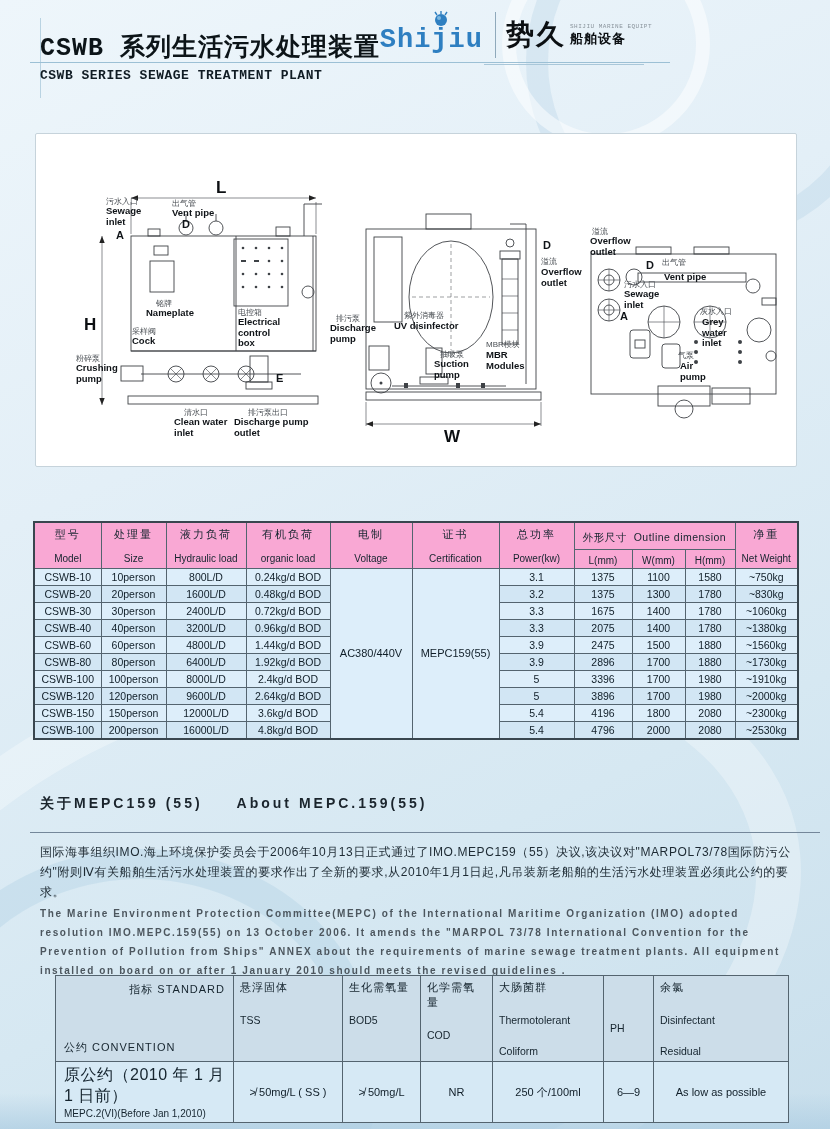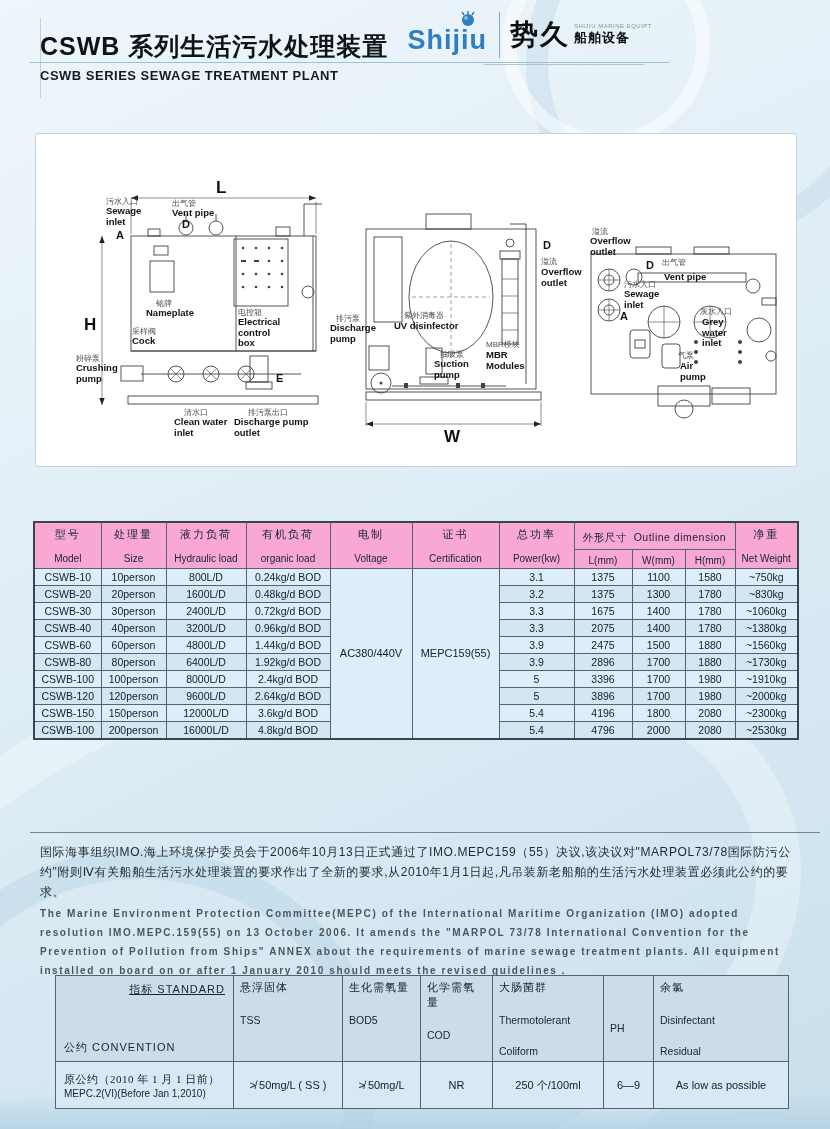--- a/index.html
+++ b/index.html
@@ -12,21 +12,21 @@
   .swirl2{top:-60px;right:120px;width:180px;height:180px;border-radius:50%;
     border:14px solid rgba(255,255,255,0.5);}
   .swirl3{top:640px;left:-180px;width:900px;height:520px;border-radius:50%;
     border:45px solid rgba(255,255,255,0.30);transform:rotate(-14deg);}
   .swirl4{bottom:-160px;left:-100px;width:420px;height:380px;border-radius:50%;
     border:30px solid rgba(173,205,226,0.35);}
   .footband{position:absolute;left:0;right:0;bottom:0;height:36px;z-index:0;
     background:linear-gradient(to bottom,rgba(190,216,232,0) 0%,rgba(176,207,227,0.8) 100%);}
 
   
-  .header{position:absolute;left:0;top:0;width:674px;height:118px;z-index:2;}
+  .header{position:absolute;left:0;top:0;width:674px;height:118px;z-index:2;font-family:Liberation Mono, monospace;}
   .hdr-vline{position:absolute;left:40px;top:18px;width:1px;height:80px;background:#b9d3e2;}
   .title-cn{position:absolute;left:40px;top:30px;font-size:25px;font-weight:bold;
     letter-spacing:1px;color:#0c1418;}
   .title-rule{position:absolute;left:30px;top:62px;width:640px;height:1px;background:#9cc0d5;}
   .title-en{position:absolute;left:40px;top:68px;font-size:13px;font-weight:bold;
     letter-spacing:0.5px;color:#101c24;text-align:right;}
   .logo{position:absolute;right:22px;top:12px;display:flex;align-items:center;justify-content:space-between;}
   .logo-mark{position:relative;padding-top:10px;}
   .logo-drop{position:absolute;top:-4px;left:52px;}
   .logo-word{font-size:27px;font-weight:bold;color:#2e7fc1;letter-spacing:1px;}
@@ -82,25 +82,25 @@
   .std-table{position:absolute;left:55px;top:975px;z-index:2;border-collapse:collapse;
     table-layout:fixed;width:733px;border:1.5px solid #39464f;}
   .std-table th,.std-table td{border:1px solid #54646f;}
   .std-table thead th{background:#ccdde9;font-weight:normal;text-align:left;
     vertical-align:top;padding:4px 6px;height:46px;}
   .sh-cn{display:block;font-size:11px;letter-spacing:1px;color:#15242e;}
   .sh-en{display:block;font-size:10.5px;color:#15242e;margin-top:19px;}
   .std-table tbody td{background:#d6e9f5;font-size:11px;color:#101e28;text-align:center;height:40px;}
   .std-table tbody tr.r2 td{height:38px;}
   .rowlabel{text-align:left !important;padding:3px 4px 3px 8px;}
-  .rl-cn{display:block;font-size:11px;color:#15242e;letter-spacing:0.5px;font-family:Liberation Serif, serif;}
+  .rl-cn{display:block;font-size:16px;color:#15242e;letter-spacing:0.5px;}
   .rl-en{display:block;font-size:10px;color:#15242e;margin-top:1px;}
   .corner{position:relative;padding:0 !important;
     background-image:linear-gradient(to bottom right,transparent calc(50% - 0.6px),#54646f calc(50% - 0.6px),#54646f calc(50% + 0.6px),transparent calc(50% + 0.6px));}
-  .corner-top{position:absolute;top:6px;right:8px;font-size:11px;color:#15242e;letter-spacing:1px;text-decoration:underline;}
+  .corner-top{position:absolute;top:6px;right:8px;font-size:11px;color:#15242e;letter-spacing:1px;}
   .corner-bottom{position:absolute;bottom:6px;left:8px;font-size:11px;color:#15242e;letter-spacing:1px;}
 </style>
 </head>
 <body>
 
 <div id="page">
   <div class="deco swirl1"></div>
   <div class="deco swirl2"></div>
   <div class="deco swirl3"></div>
   <div class="deco swirl4"></div>
@@ -502,20 +502,23 @@
           <td>4.8kg/d BOD</td>
           <td>5.4</td>
           <td>4796</td>
           <td>2000</td>
           <td>2080</td>
           <td>~2530kg</td>
         </tr>
       </tbody>
   </table>
 
+  <div class="mepc-heading">
+    <span>关于MEPC159 (55)</span><span class="gap"></span><span>About MEPC.159(55)</span>
+  </div>
   <div class="section-rule"></div>
   <div class="para-cn">国际海事组织IMO.海上环境保护委员会于2006年10月13日正式通过了IMO.MEPC159（55）决议,该决议对"MARPOL73/78国际防污公约"附则Ⅳ有关船舶生活污水处理装置的要求作出了全新的要求,从2010年1月1日起,凡吊装新老船舶的生活污水处理装置必须此公约的要求。</div>
   <div class="para-en">The Marine Environment Protection Committee(MEPC) of the International Maritime Organization (IMO) adopted resolution IMO.MEPC.159(55) on 13 October 2006. It amends the "MARPOL 73/78 International Convention for the Prevention of Pollution from Ships" ANNEX about the requirements of marine sewage treatment plants. All equipment installed on board on or after 1 January 2010 should meets the revised guidelines .</div>
 
   <table class="std-table">
     <colgroup>
       <col style="width:178px">
         <col style="width:109px">
         <col style="width:78px">
         <col style="width:72px">

